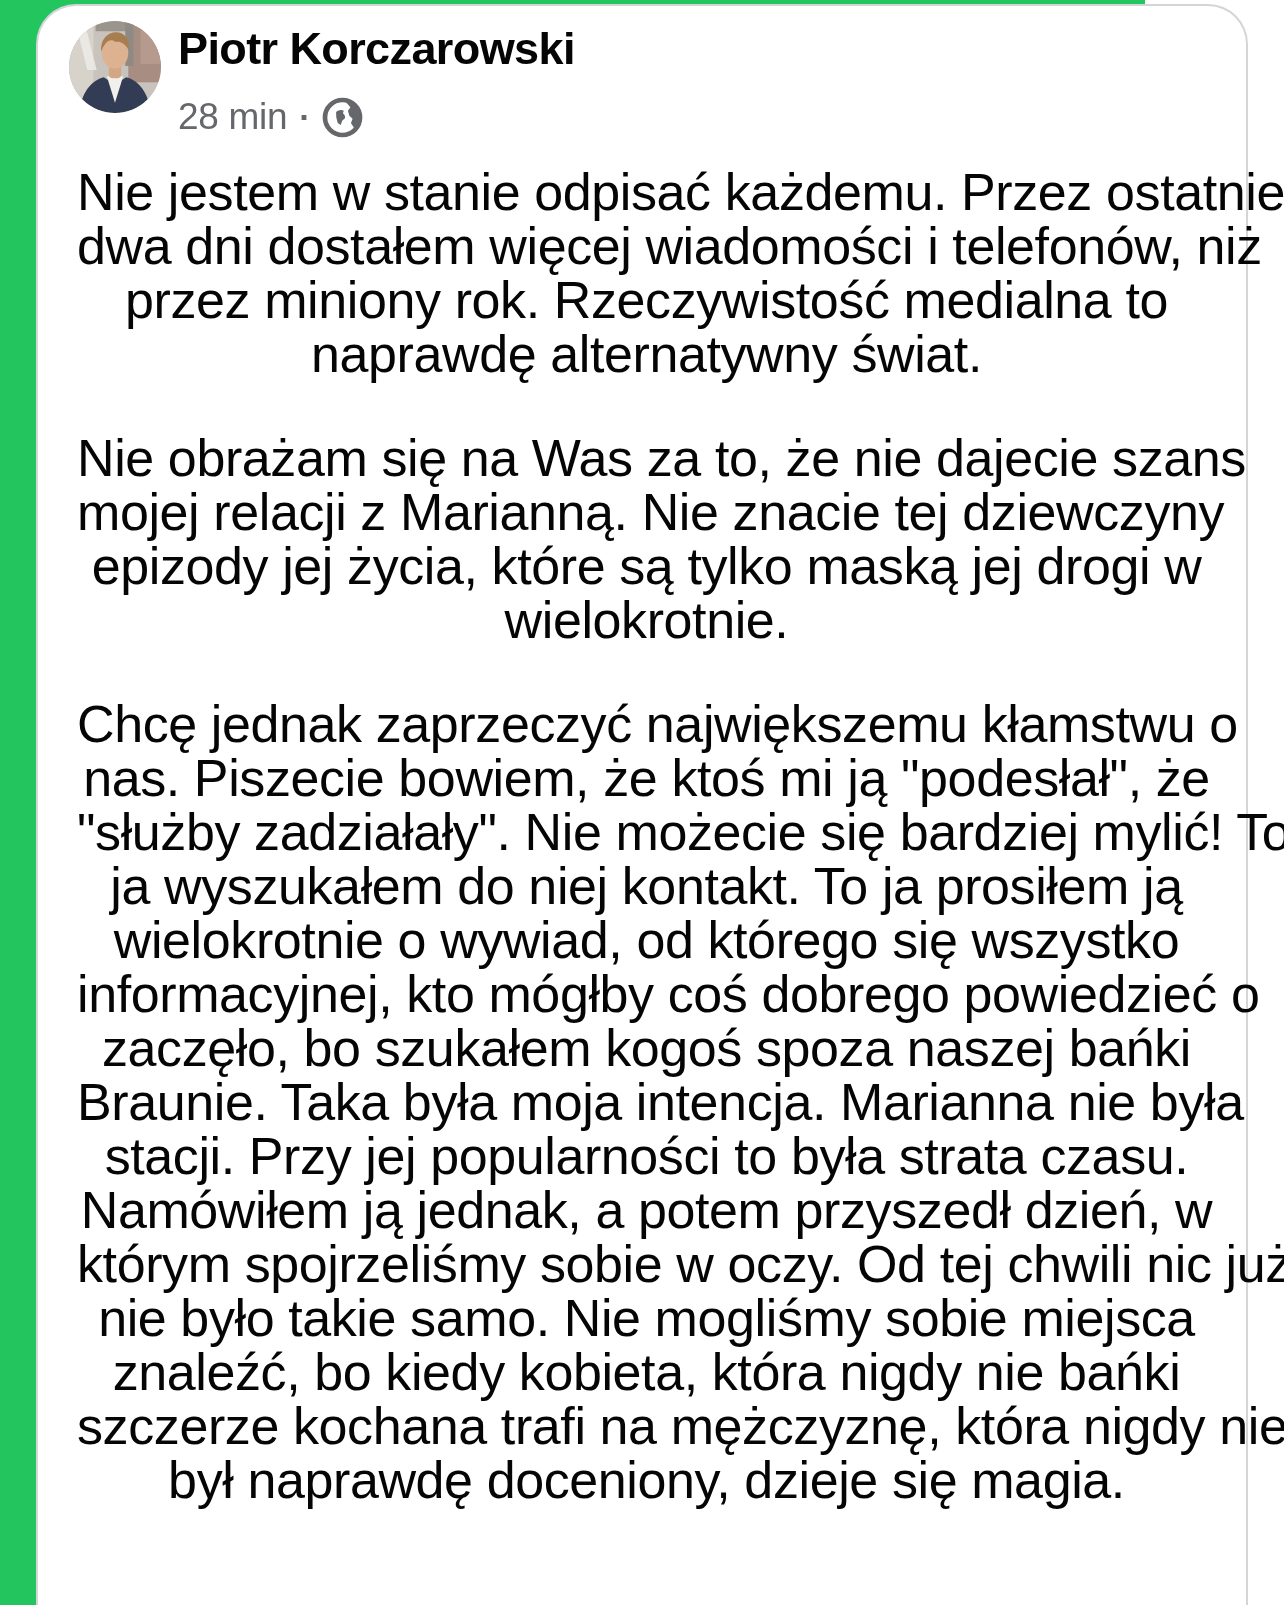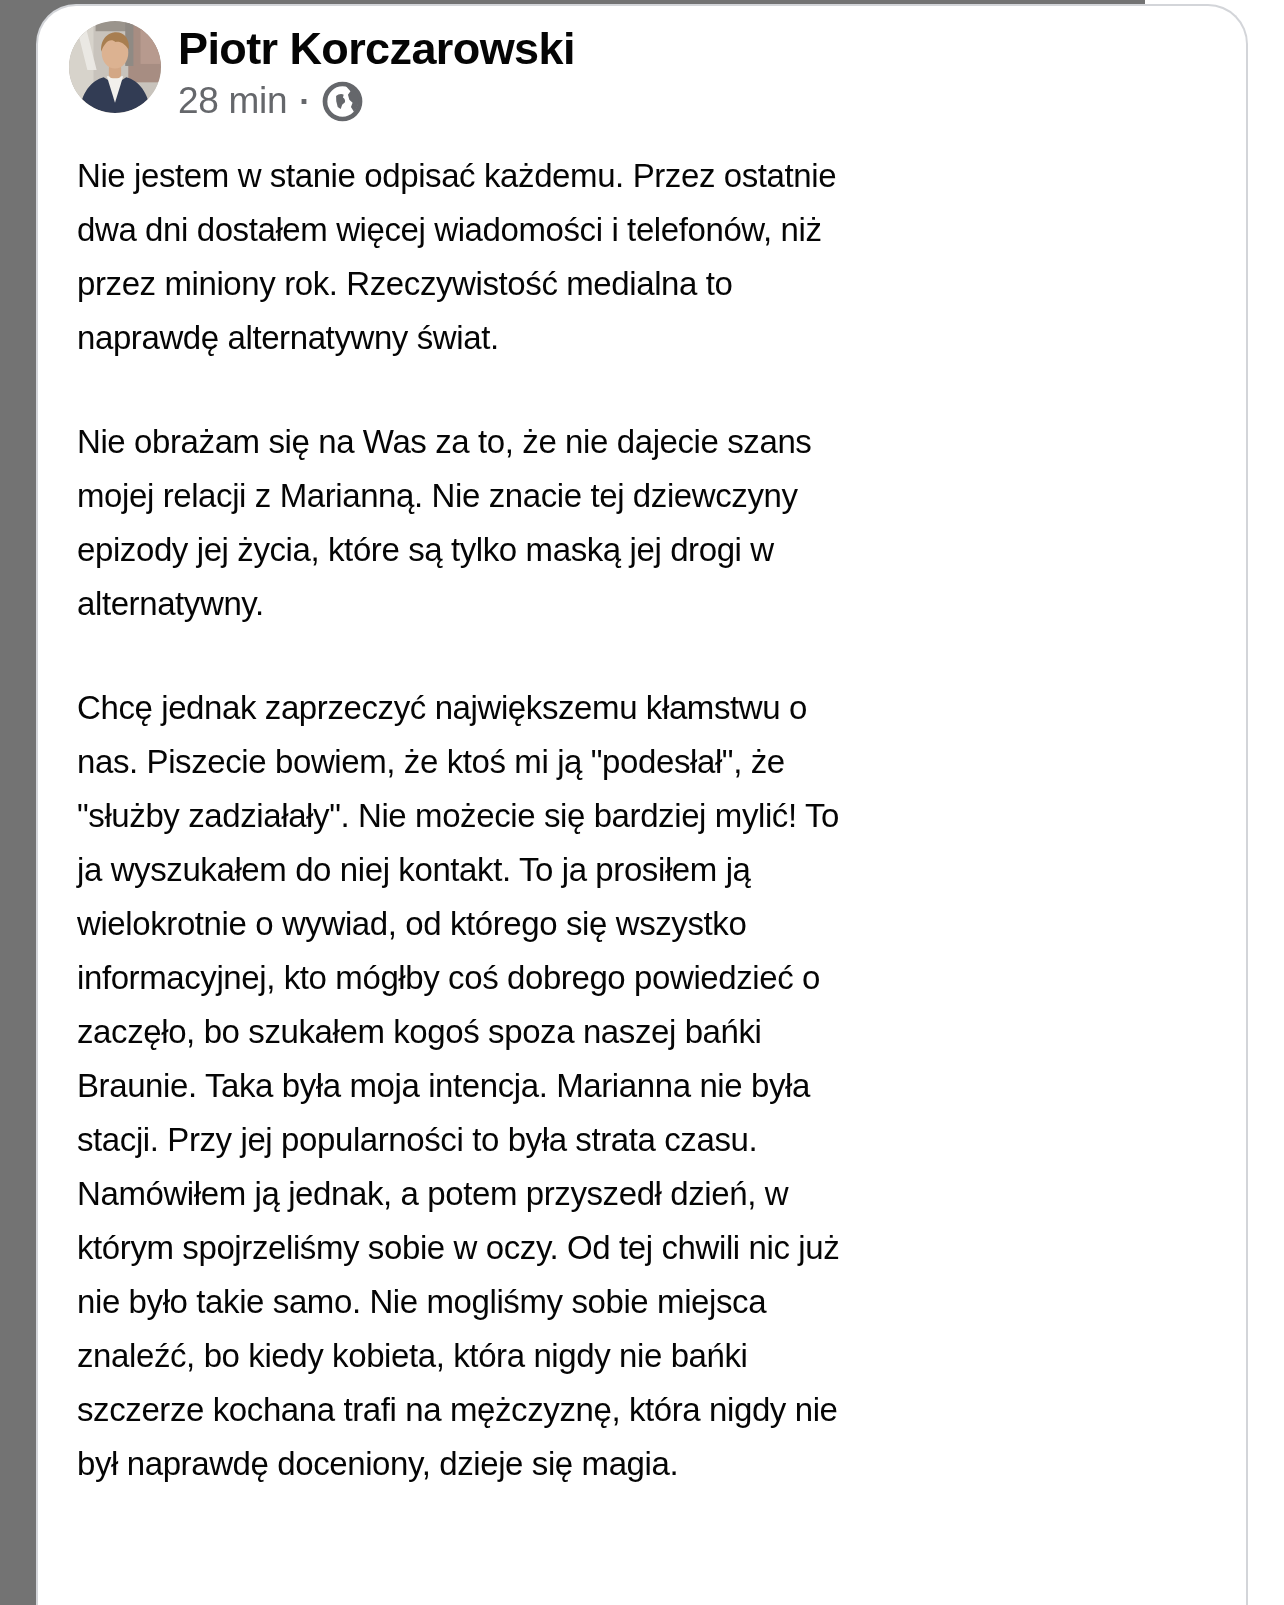--- a/index.html
+++ b/index.html
@@ -7,21 +7,22 @@
     width: 1284px;
     height: 1605px;
     background: #ffffff;
     overflow: hidden;
     font-family: "Liberation Sans", "DejaVu Sans", sans-serif;
   }
   .stage {
     position: relative;
     width: 1145px;
     height: 1605px;
-    background: #737373;
+    background: #22c55e;
+    text-align: center;
   }
   .card {
     position: absolute;
     left: 36px;
     top: 4px;
     width: 1212px;
     height: 1660px;
     background: #ffffff;
     border: 2px solid #d3d5d9;
     border-bottom: none;
@@ -48,38 +49,38 @@
   .author {
     font-size: 45px;
     font-weight: 700;
     color: #050505;
     letter-spacing: -0.6px;
     line-height: 52px;
   }
   .meta {
     display: flex;
     align-items: center;
-    margin-top: 4px;
+    margin-top: 20px;
     color: #65676b;
     font-size: 37px;
     line-height: 44px;
     letter-spacing: -0.3px;
   }
   .meta .dot {
     margin: 0 12px;
     font-weight: 700;
     font-size: 34px;
   }
   .globe { display: inline-flex; align-items: center; }
   .globe svg { display: block; width: 41px; height: 41px; }
   .post-body {
     margin-top: 26px;
     padding: 0 30px 0 39px;
     color: #050505;
-    font-size: 33px;
+    font-size: 52px;
     line-height: 54px;
     letter-spacing: -0.4px;
   }
   .paragraph + .paragraph { margin-top: 50px; }
   .line { white-space: nowrap; }
 </style>
 </head>
 <body>
 
 <div class="stage">
@@ -129,21 +130,21 @@
         <div class="paragraph">
           <div class="line">Nie jestem w stanie odpisać każdemu. Przez ostatnie</div>
           <div class="line">dwa dni dostałem więcej wiadomości i telefonów, niż</div>
           <div class="line">przez miniony rok. Rzeczywistość medialna to</div>
           <div class="line">naprawdę alternatywny świat.</div>
         </div>
         <div class="paragraph">
           <div class="line">Nie obrażam się na Was za to, że nie dajecie szans</div>
           <div class="line">mojej relacji z Marianną. Nie znacie tej dziewczyny</div>
           <div class="line">epizody jej życia, które są tylko maską jej drogi w</div>
-          <div class="line">alternatywny.</div>
+          <div class="line">wielokrotnie.</div>
         </div>
         <div class="paragraph">
           <div class="line">Chcę jednak zaprzeczyć największemu kłamstwu o</div>
           <div class="line">nas. Piszecie bowiem, że ktoś mi ją "podesłał", że</div>
           <div class="line">"służby zadziałały". Nie możecie się bardziej mylić! To</div>
           <div class="line">ja wyszukałem do niej kontakt. To ja prosiłem ją</div>
           <div class="line">wielokrotnie o wywiad, od którego się wszystko</div>
           <div class="line">informacyjnej, kto mógłby coś dobrego powiedzieć o</div>
           <div class="line">zaczęło, bo szukałem kogoś spoza naszej bańki</div>
           <div class="line">Braunie. Taka była moja intencja. Marianna nie była</div>

